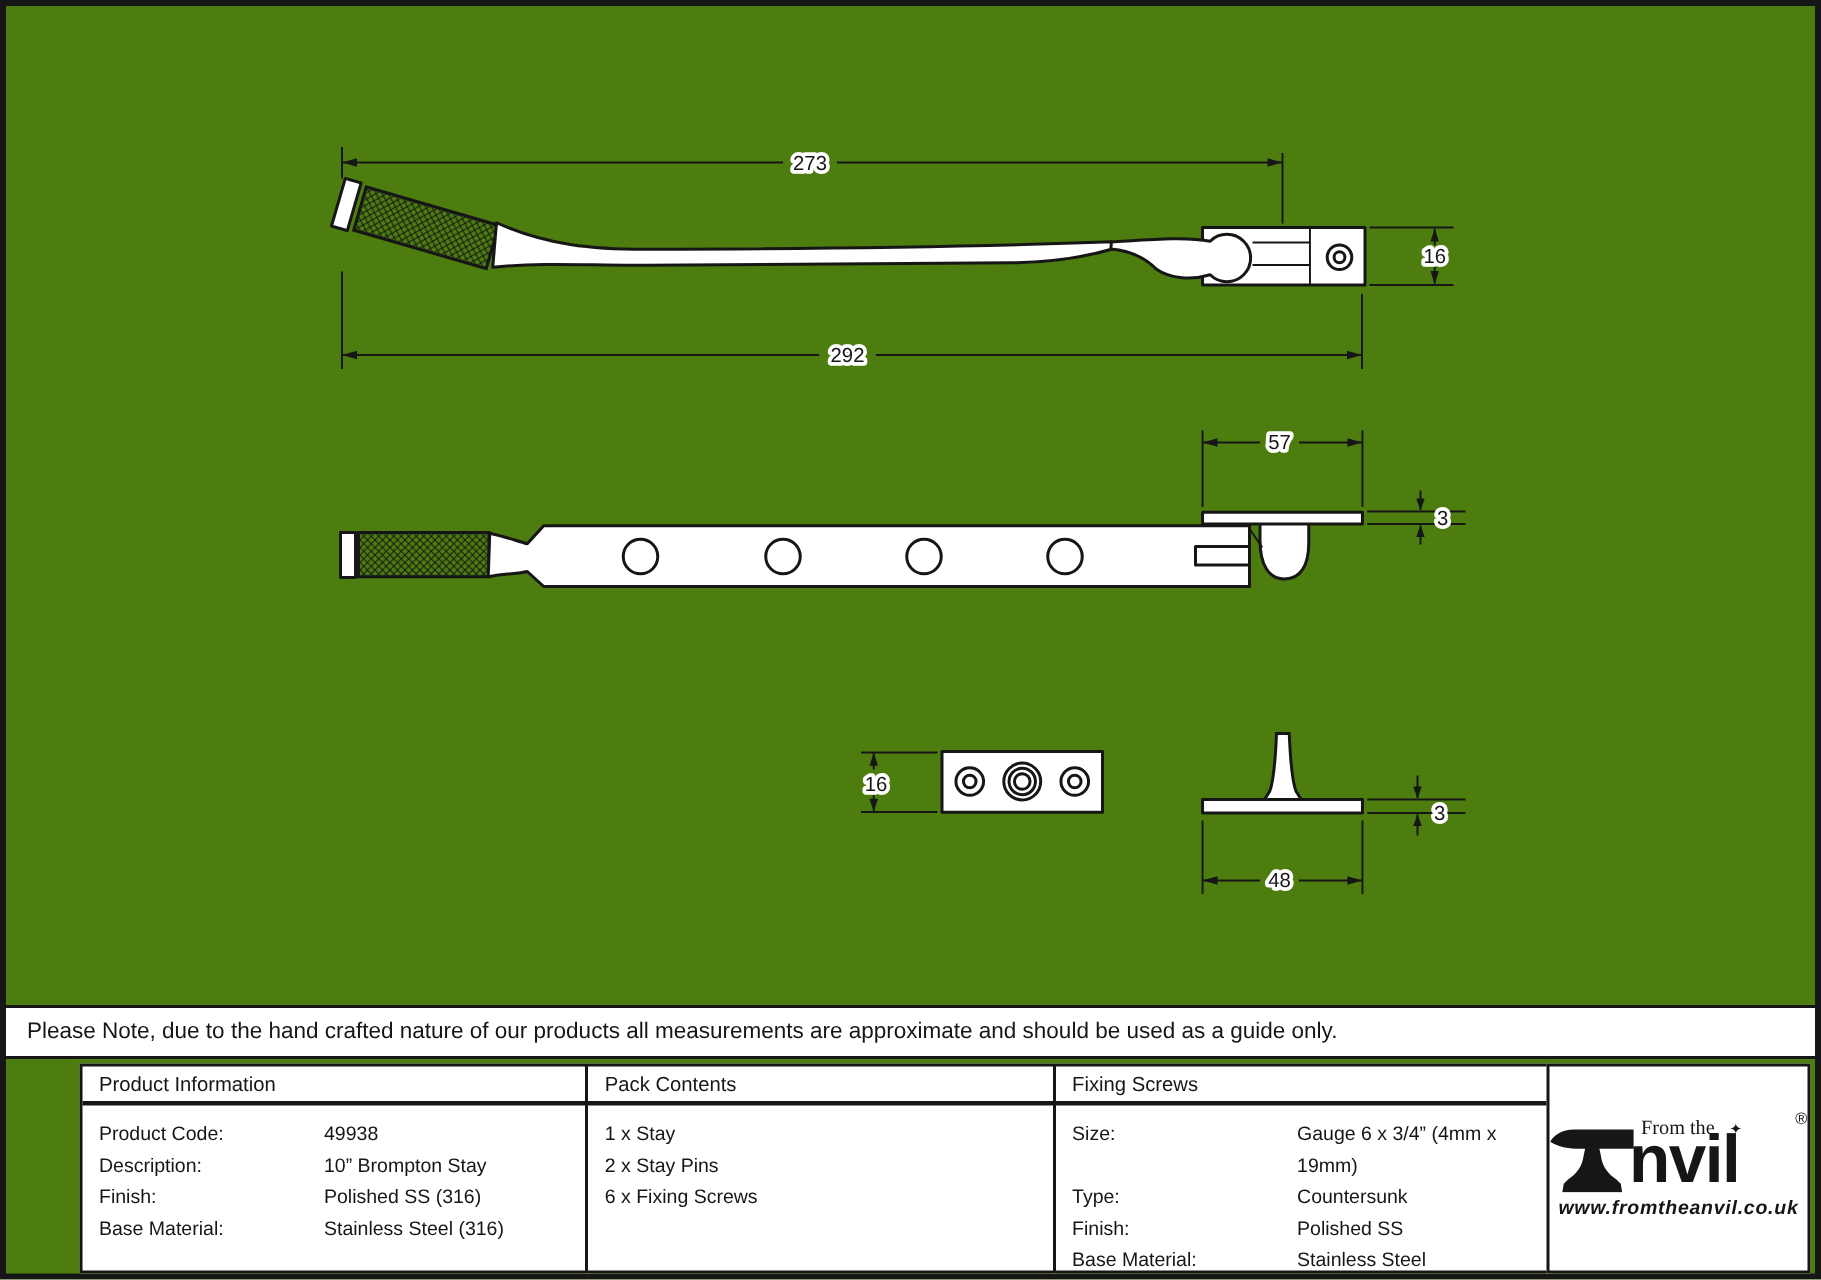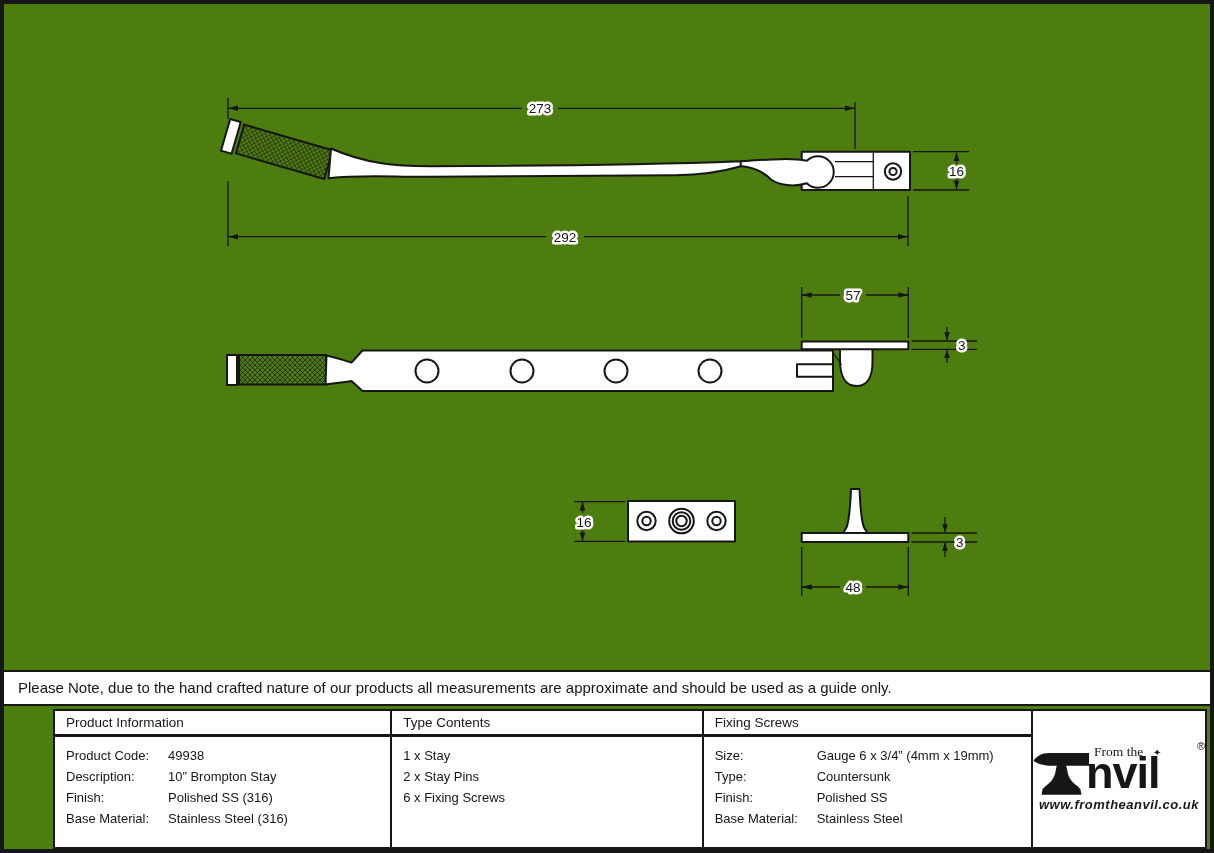--- a/index.html
+++ b/index.html
@@ -43,21 +43,21 @@
   .col + .col { margin-left: -2.5px; }
   .col-1 { width: 344px; }
   .col-2 { width: 318px; }
   .col-3 { width: 336px; }
   .col-logo { flex: 1; justify-content: center; align-items: center; }
   .col-header {
     height: 26px; border-bottom: 3px solid #161616;
     line-height: 23px; padding-left: 11px; font-size: 13.5px;
   }
   .col-body { flex: 1; padding: 8px 4px 0 11px; font-size: 13px; }
-  .kv-row { display: flex; line-height: 21px; }
+  .kv-row { display: flex; line-height: 21px; gap: 48px; }
   .kv-row .k { width: 102px; flex: none; }
   .kv-row .v { flex: 1; }
   .pc-item { line-height: 21px; }
 
   
   .logo { position: relative; width: 172px; height: 76px; }
   .anvil-svg { position: absolute; left: 0; top: 9px; width: 57px; height: 45px; }
   .from-the { position: absolute; left: 61px; top: 3px; font-family: "Liberation Serif", serif; font-size: 13.5px; }
   .diamond  { position: absolute; left: 120px; top: 6px; font-size: 10px; }
   .nvil {
@@ -225,21 +225,21 @@
           <span class="v">Polished SS (316)</span>
         </div>
         <div class="kv-row">
           <span class="k">Base Material:</span>
           <span class="v">Stainless Steel (316)</span>
         </div>
       </div>
     </div>
 
     <div class="col col-2">
-      <div class="col-header">Type Contents</div>
+      <div class="col-header">Pack Contents</div>
       <div class="col-body">
         <div class="pc-item">1 x Stay</div>
         <div class="pc-item">2 x Stay Pins</div>
         <div class="pc-item">6 x Fixing Screws</div>
       </div>
     </div>
 
     <div class="col col-3">
       <div class="col-header">Fixing Screws</div>
       <div class="col-body">

